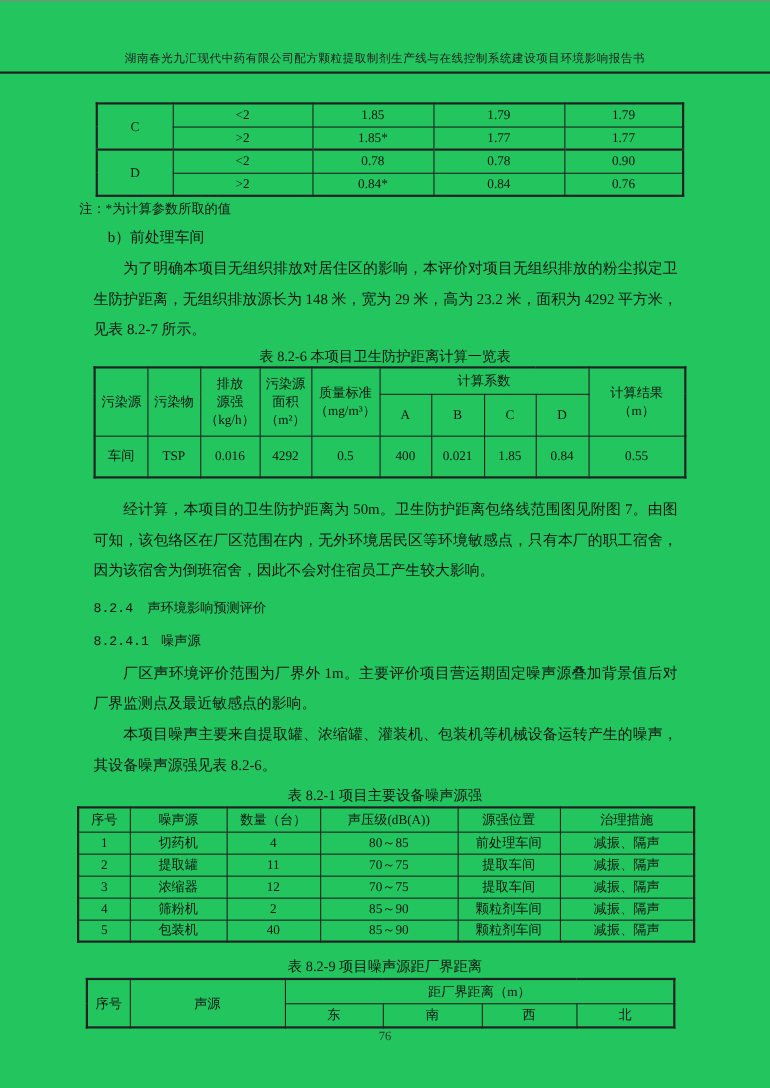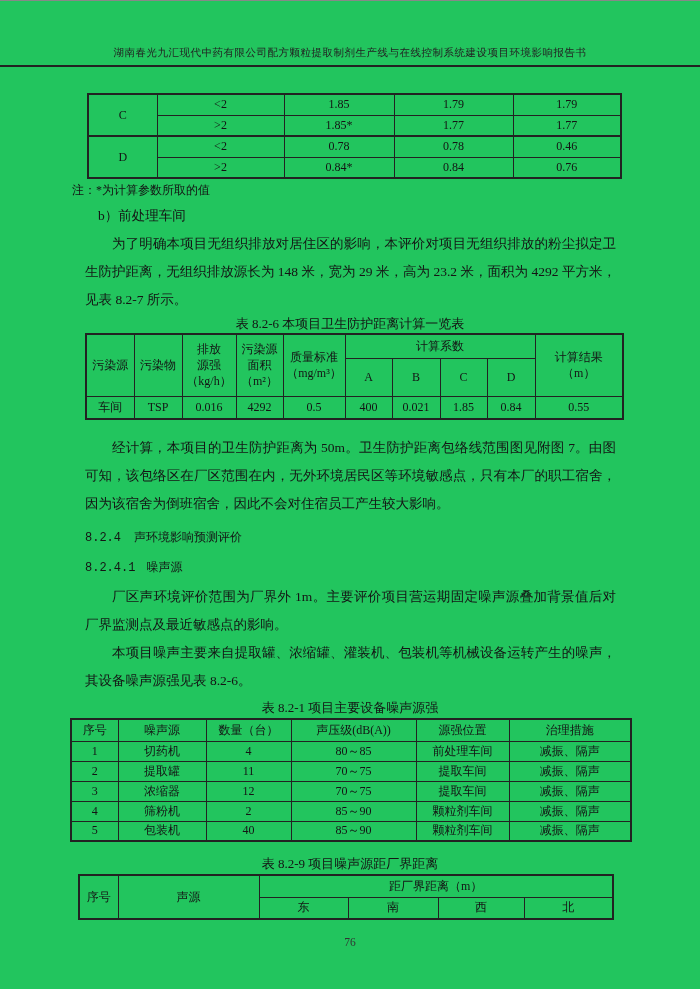--- a/index.html
+++ b/index.html
@@ -37,21 +37,21 @@
   .sec-head .sec-title { margin-left:13px; }
   .caption { font-size:13px; text-align:center; line-height:17px; }
   .cap-827 { margin-top:1px; }
   .cap-828 { margin-top:4px; }
   .cap-829 { margin-top:13px; }
   
   .t827 { width:537px; margin:1px 0 0 15px; }
   .t827 td { font-size:11.5px; }
   .t827 .hrow1 td { height:24px; }
   .t827 .hrow2 td { height:38px; }
-  .t827 .drow td { height:23px; font-size:12px; }
+  .t827 .drow td { height:38px; font-size:12px; }
   
   .t828 { width:560px; margin:2px 0 0 0; }
   .t828 td { height:20px; font-size:12px; }
   .t828 .hrow td { height:22px; }
   
   .t829 { width:534px; margin:2px 0 0 8px; }
   .t829 td { height:22px; font-size:12px; }
   
   .pageno {
     position:absolute; left:0; bottom:42px; width:100%;
@@ -89,21 +89,21 @@
         <td>&gt;2</td>
         <td>1.85*</td>
         <td>1.77</td>
         <td>1.77</td>
       </tr>
       <tr class="group-sep">
         <td rowspan="2">D</td>
         <td>&lt;2</td>
         <td>0.78</td>
         <td>0.78</td>
-        <td>0.46</td>
+        <td>0.90</td>
       </tr>
       <tr>
         <td>&gt;2</td>
         <td>0.84*</td>
         <td>0.84</td>
         <td>0.76</td>
       </tr>
     </tbody>
       </table>
 

